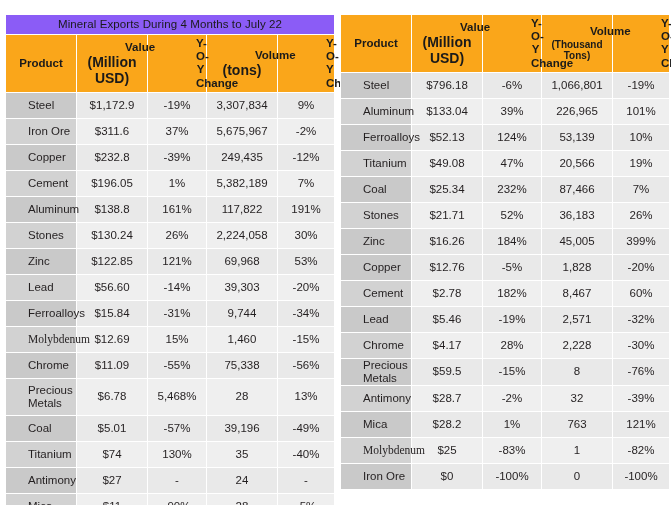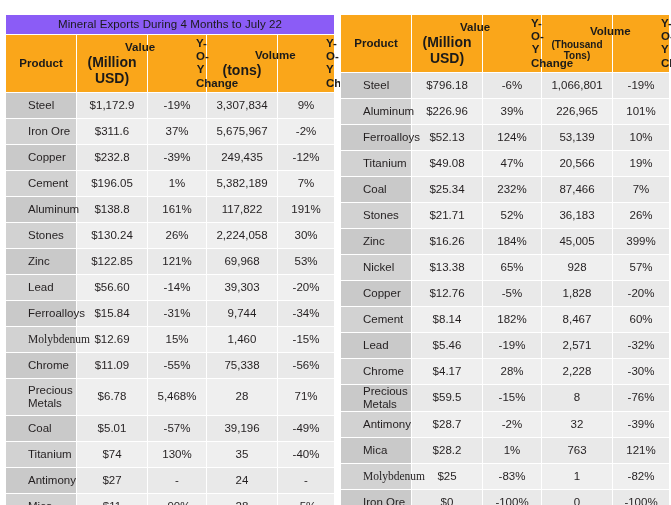--- a/index.html
+++ b/index.html
@@ -196,21 +196,21 @@
             <td>$11.09</td>
             <td>-55%</td>
             <td>75,338</td>
             <td>-56%</td>
           </tr>
           <tr class="body-row alt tall">
             <td class="prod">Precious Metals</td>
             <td>$6.78</td>
             <td>5,468%</td>
             <td>28</td>
-            <td>71%</td>
+            <td>13%</td>
           </tr>
           <tr class="body-row">
             <td class="prod">Coal</td>
             <td>$5.01</td>
             <td>-57%</td>
             <td>39,196</td>
             <td>-49%</td>
           </tr>
           <tr class="body-row alt">
             <td class="prod">Titanium</td>
@@ -275,21 +275,21 @@
         </tr>
       <tr class="body-row">
             <td class="prod">Steel</td>
             <td>$796.18</td>
             <td>-6%</td>
             <td>1,066,801</td>
             <td>-19%</td>
           </tr>
           <tr class="body-row alt">
             <td class="prod">Aluminum</td>
-            <td>$226.96</td>
+            <td>$133.04</td>
             <td>39%</td>
             <td>226,965</td>
             <td>101%</td>
           </tr>
           <tr class="body-row">
             <td class="prod">Ferroalloys</td>
             <td>$52.13</td>
             <td>124%</td>
             <td>53,139</td>
             <td>10%</td>
@@ -315,37 +315,30 @@
             <td>36,183</td>
             <td>26%</td>
           </tr>
           <tr class="body-row">
             <td class="prod">Zinc</td>
             <td>$16.26</td>
             <td>184%</td>
             <td>45,005</td>
             <td>399%</td>
           </tr>
-          <tr class="body-row alt">
-            <td class="prod">Nickel</td>
-            <td>$13.38</td>
-            <td>65%</td>
-            <td>928</td>
-            <td>57%</td>
-          </tr>
           <tr class="body-row">
             <td class="prod">Copper</td>
             <td>$12.76</td>
             <td>-5%</td>
             <td>1,828</td>
             <td>-20%</td>
           </tr>
           <tr class="body-row alt">
             <td class="prod">Cement</td>
-            <td>$8.14</td>
+            <td>$2.78</td>
             <td>182%</td>
             <td>8,467</td>
             <td>60%</td>
           </tr>
           <tr class="body-row">
             <td class="prod">Lead</td>
             <td>$5.46</td>
             <td>-19%</td>
             <td>2,571</td>
             <td>-32%</td>

